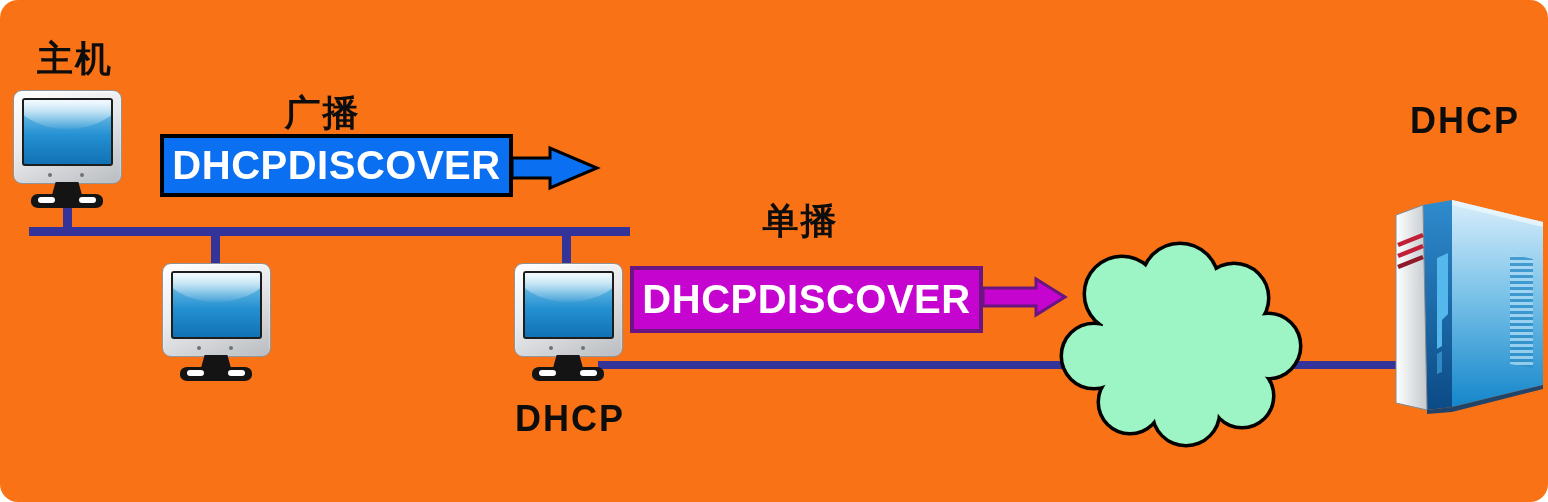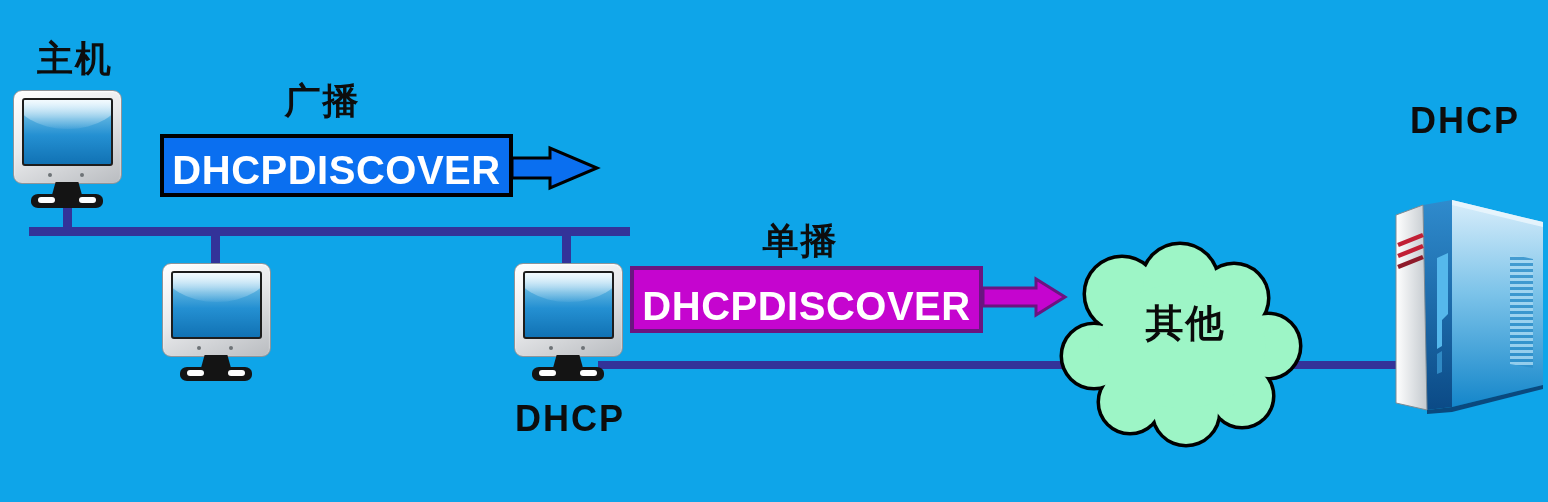--- a/index.html
+++ b/index.html
@@ -1,36 +1,36 @@
 <!DOCTYPE html>
 <html><head>
 <meta charset="utf-8">
 <style>
   html,body{margin:0;padding:0;}
   body{font-family:"Liberation Sans","DejaVu Sans",sans-serif;}
   #stage{
     position:relative;width:1548px;height:502px;
-    background:#0ea5e9;overflow:hidden;
-    font-weight:bold;color:#111;
+    background:#f97316;overflow:hidden;
+    font-weight:bold;color:#111;border-radius:18px;
   }
 
   
   .net-line{position:absolute;background:#333399;}
 
   
   .lbl{
     position:absolute;text-align:center;font-weight:bold;
     font-size:36px;line-height:1.18;color:#0d0d0d;
     letter-spacing:2px;white-space:nowrap;
   }
 
   
   .msg-box{
     position:absolute;box-sizing:border-box;
-    display:flex;align-items:flex-end;justify-content:center;
+    display:flex;align-items:center;justify-content:center;
     font-weight:bold;font-size:40px;color:#fff;letter-spacing:0.5px;
   }
   .msg-box.broadcast{background:#0a6ff0;border:4px solid #000;}
   .msg-box.unicast{background:#c505cf;border:4px solid #6a1580;}
 
   
   .computer{position:absolute;width:108px;}
   .computer .bezel{
     position:relative;width:107px;height:92px;
     border-radius:9px;border:1px solid #8f9499;
@@ -121,33 +121,33 @@
       <span class="dot d1"></span>
       <span class="dot d2"></span>
     </div>
     <div class="neck"></div>
     <div class="base">
       <span class="slot s1"></span>
       <span class="slot s2"></span>
     </div>
   </div>
 
-  <div class="lbl" style="left:250px;top:80px;width:145px;">
+  <div class="lbl" style="left:250px;top:92px;width:145px;">
     <span>广播</span>
   </div>
 
   <div class="msg-box broadcast" style="left:160px;top:134px;width:353px;height:63px;">
     <span>DHCPDISCOVER</span>
   </div>
 
   <svg style="left:509px;top:144px;" width="92" height="48" viewBox="0 0 92 48">
     <polygon points="3,14 41,14 41,4 88,24 41,44 41,34 3,34" fill="#0a6ff0" stroke="#000000" stroke-width="3" stroke-linejoin="miter"></polygon>
   </svg>
 
-  <div class="lbl" style="left:728px;top:220px;width:145px;">
+  <div class="lbl" style="left:728px;top:200px;width:145px;">
     <span>单播</span>
   </div>
 
   <div class="msg-box unicast" style="left:630px;top:266px;width:353px;height:67px;">
     <span>DHCPDISCOVER</span>
   </div>
 
   <svg style="left:981px;top:274px;" width="88" height="46" viewBox="0 0 88 46">
     <polygon points="2,14 55,14 55,5 84,23 55,41 55,32 2,32" fill="#c505cf" stroke="#6a1580" stroke-width="3" stroke-linejoin="miter"></polygon>
   </svg>
@@ -174,21 +174,21 @@
       <circle cx="210" cy="104" r="31"></circle>
       <circle cx="184" cy="154" r="30"></circle>
       <circle cx="128" cy="170" r="32"></circle>
       <circle cx="72" cy="160" r="30"></circle>
       <circle cx="36" cy="114" r="31"></circle>
       <ellipse cx="124" cy="104" rx="84" ry="62"></ellipse>
     </g>
   </svg>
 
   <div class="cloud-text" style="left:1103px;top:301px;width:165px;">
-    <span>其他</span><br>
+    <br>
   </div>
 
   <div class="lbl" style="left:1380px;top:100px;width:170px;">
     <span>DHCP</span><br>
   </div>
 
   <svg style="left:1392px;top:196px;" width="155" height="222" viewBox="0 0 155 222">
     <defs>
       <linearGradient id="g_side" x1="0" y1="0" x2="0" y2="1">
         <stop offset="0" stop-color="#d9eefb"></stop>

